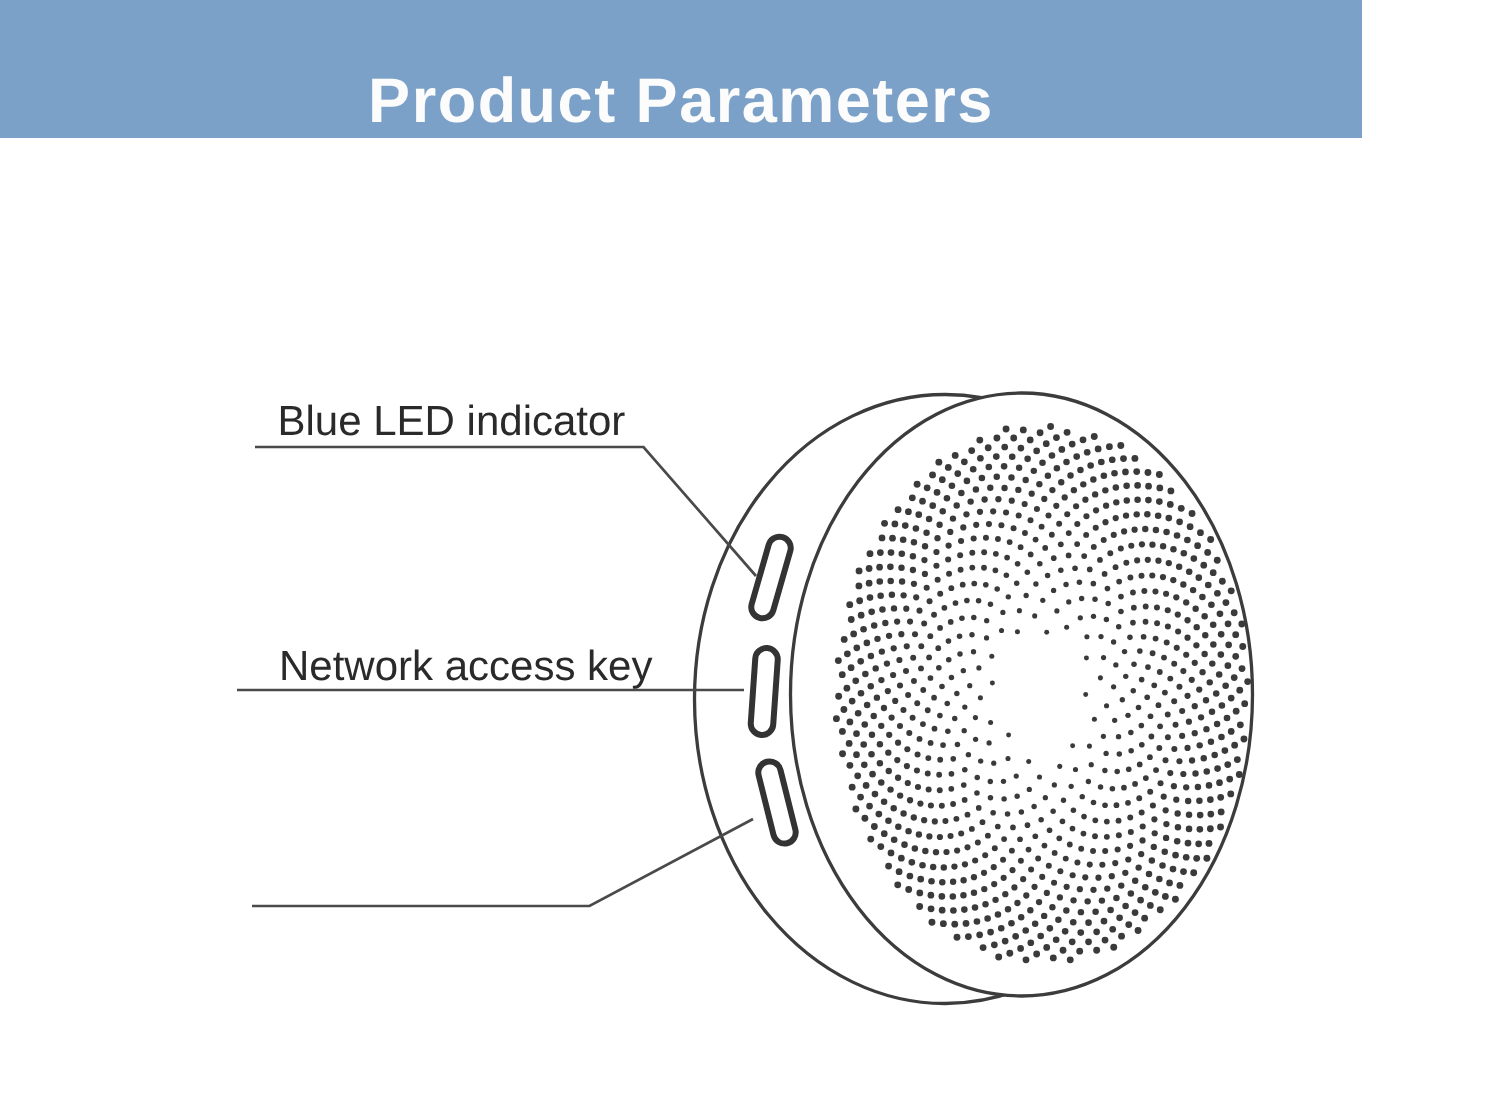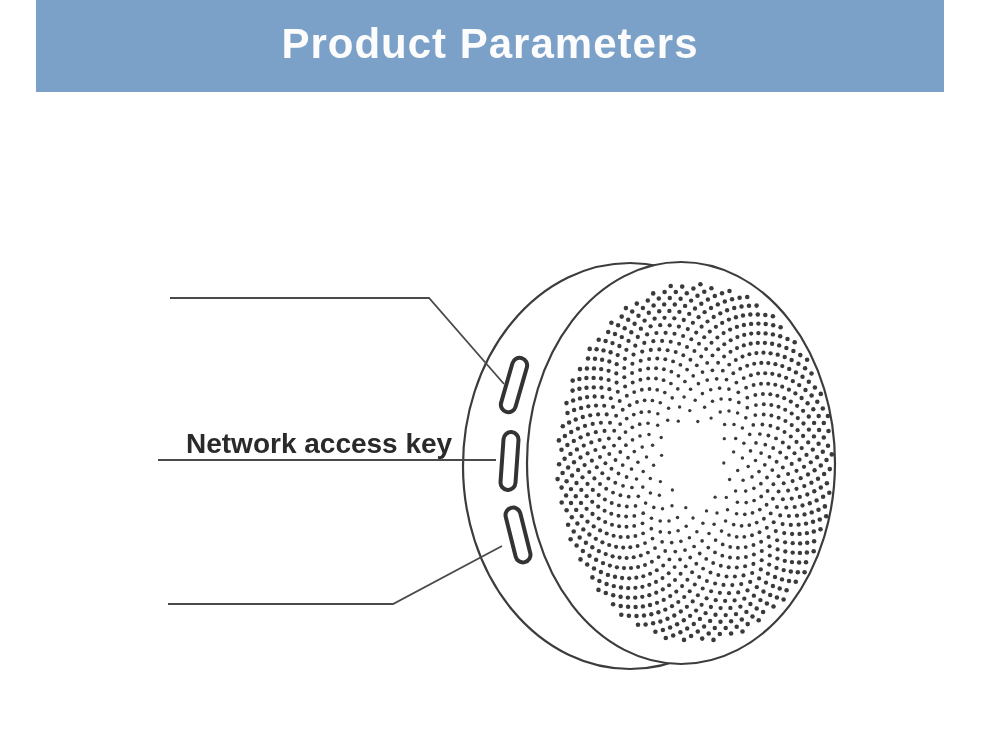--- a/index.html
+++ b/index.html
@@ -17,23 +17,22 @@
     height: 729px;
     background: #ffffff;
   }
   .header-banner {
     position: absolute;
     left: 0; top: 0;
     width: 908px;
     height: 92px;
     background: var(--header-bg, #7CA1C9);
     display: flex;
-    align-items: center;
+    align-items: flex-end;
     justify-content: center;
-    margin-left: 36px;
   }
   .page-title {
     color: var(--title-color, #FCFCFC);
     font-size: 42px;
     font-weight: bold;
     letter-spacing: 1px;
     line-height: 1;
     padding-bottom: 4px;
   }
   .illustration {
@@ -43,21 +42,21 @@
     height: 729px;
   }
   .callout-label {
     position: absolute;
     color: var(--label-color, #2A2A2A);
     font-size: 28px;
     line-height: 1.1;
     white-space: nowrap;
   }
   .label-blue    { left: 185px; top: 266px; }
-  .label-network { left: 186px; top: 429px; font-weight: bold; }
+  .label-network { left: 186px; top: 429px; }
   .label-red     { left: 183px; top: 573px; }
 </style>
 </head>
 <body>
 
 <div class="page">
 
   <div class="header-banner">
     <div class="page-title">Product Parameters</div>
   </div>
@@ -1029,15 +1028,16 @@
     </g>
     <g transform="translate(518,535) rotate(-14)">
       <rect x="-7.5" y="-28" width="15" height="56" rx="7.5" fill="#ffffff" stroke="#333333" stroke-width="4" class="pill-stroke"></rect>
     </g>
 
     <polyline points="170,298 429,298 504,384" fill="none" stroke="#4A4A4A" stroke-width="1.8" class="leader-stroke"></polyline>
     <polyline points="158,460 496,460" fill="none" stroke="#4A4A4A" stroke-width="1.8" class="leader-stroke"></polyline>
     <polyline points="168,604 393,604 502,546" fill="none" stroke="#4A4A4A" stroke-width="1.8" class="leader-stroke"></polyline>
   </svg>
 
+  <div class="callout-label label-blue">Blue LED indicator</div>
   <div class="callout-label label-network">Network access key</div>
 
 </div>
 
 </body></html>

